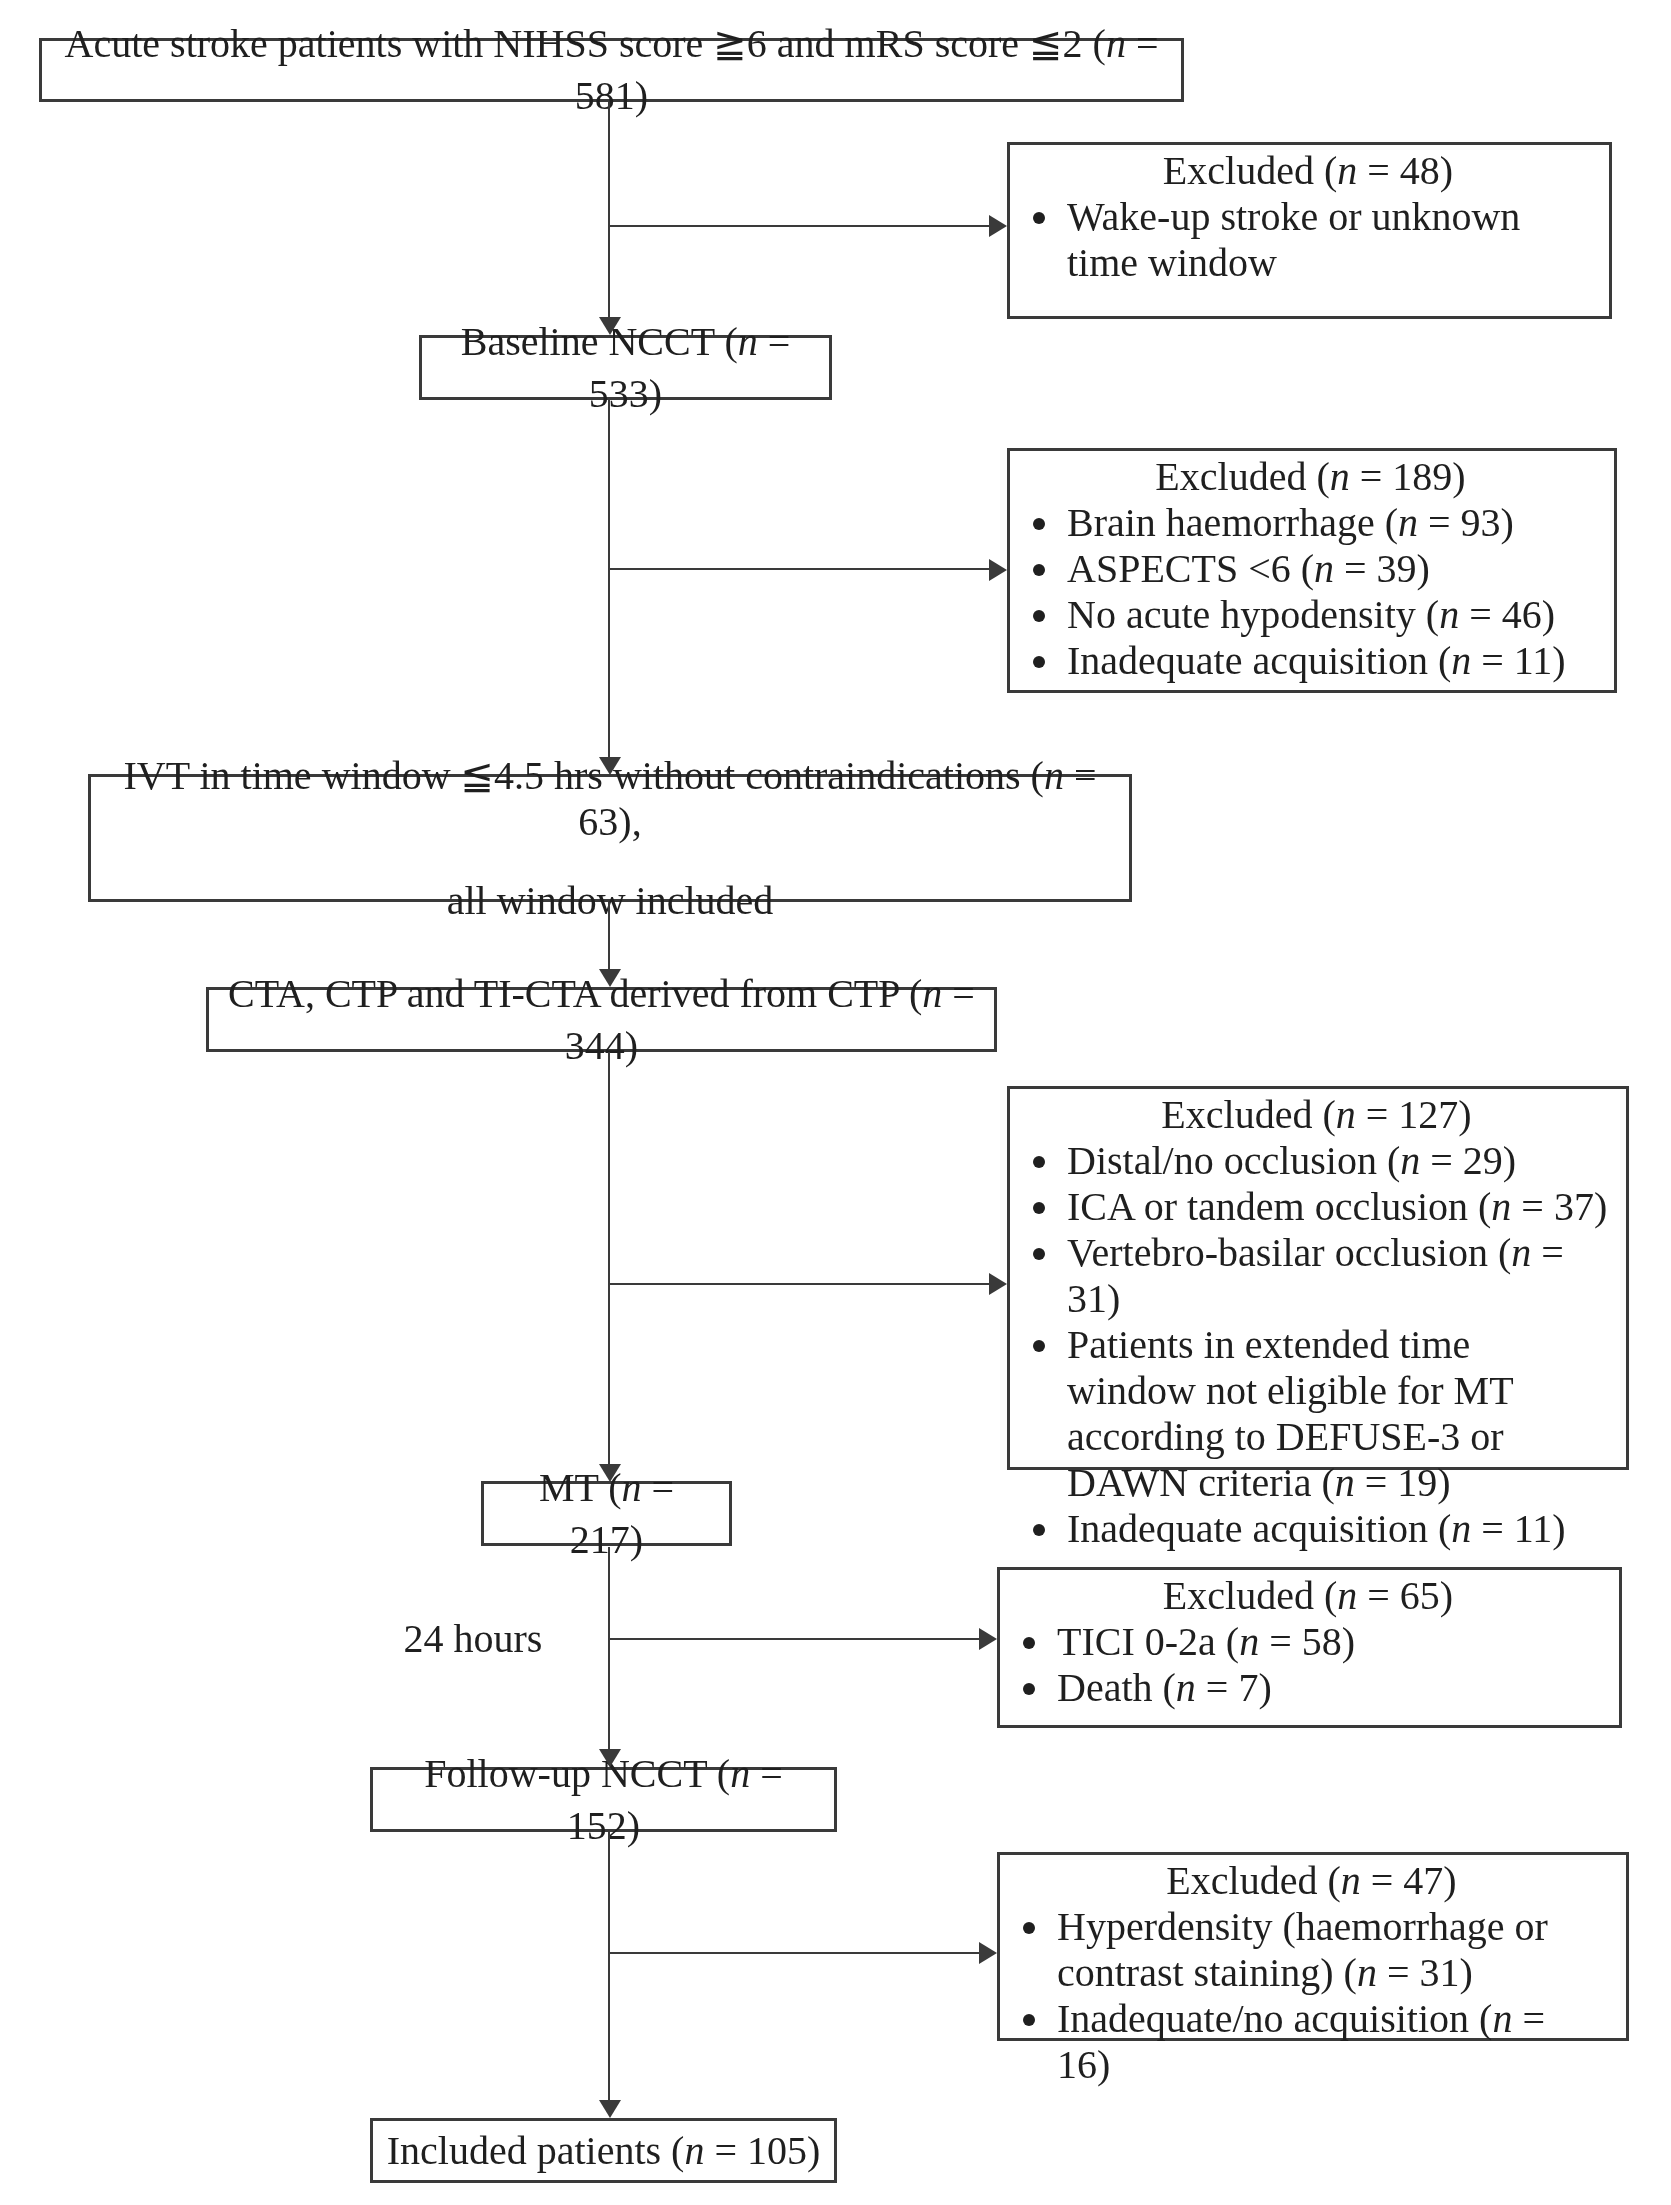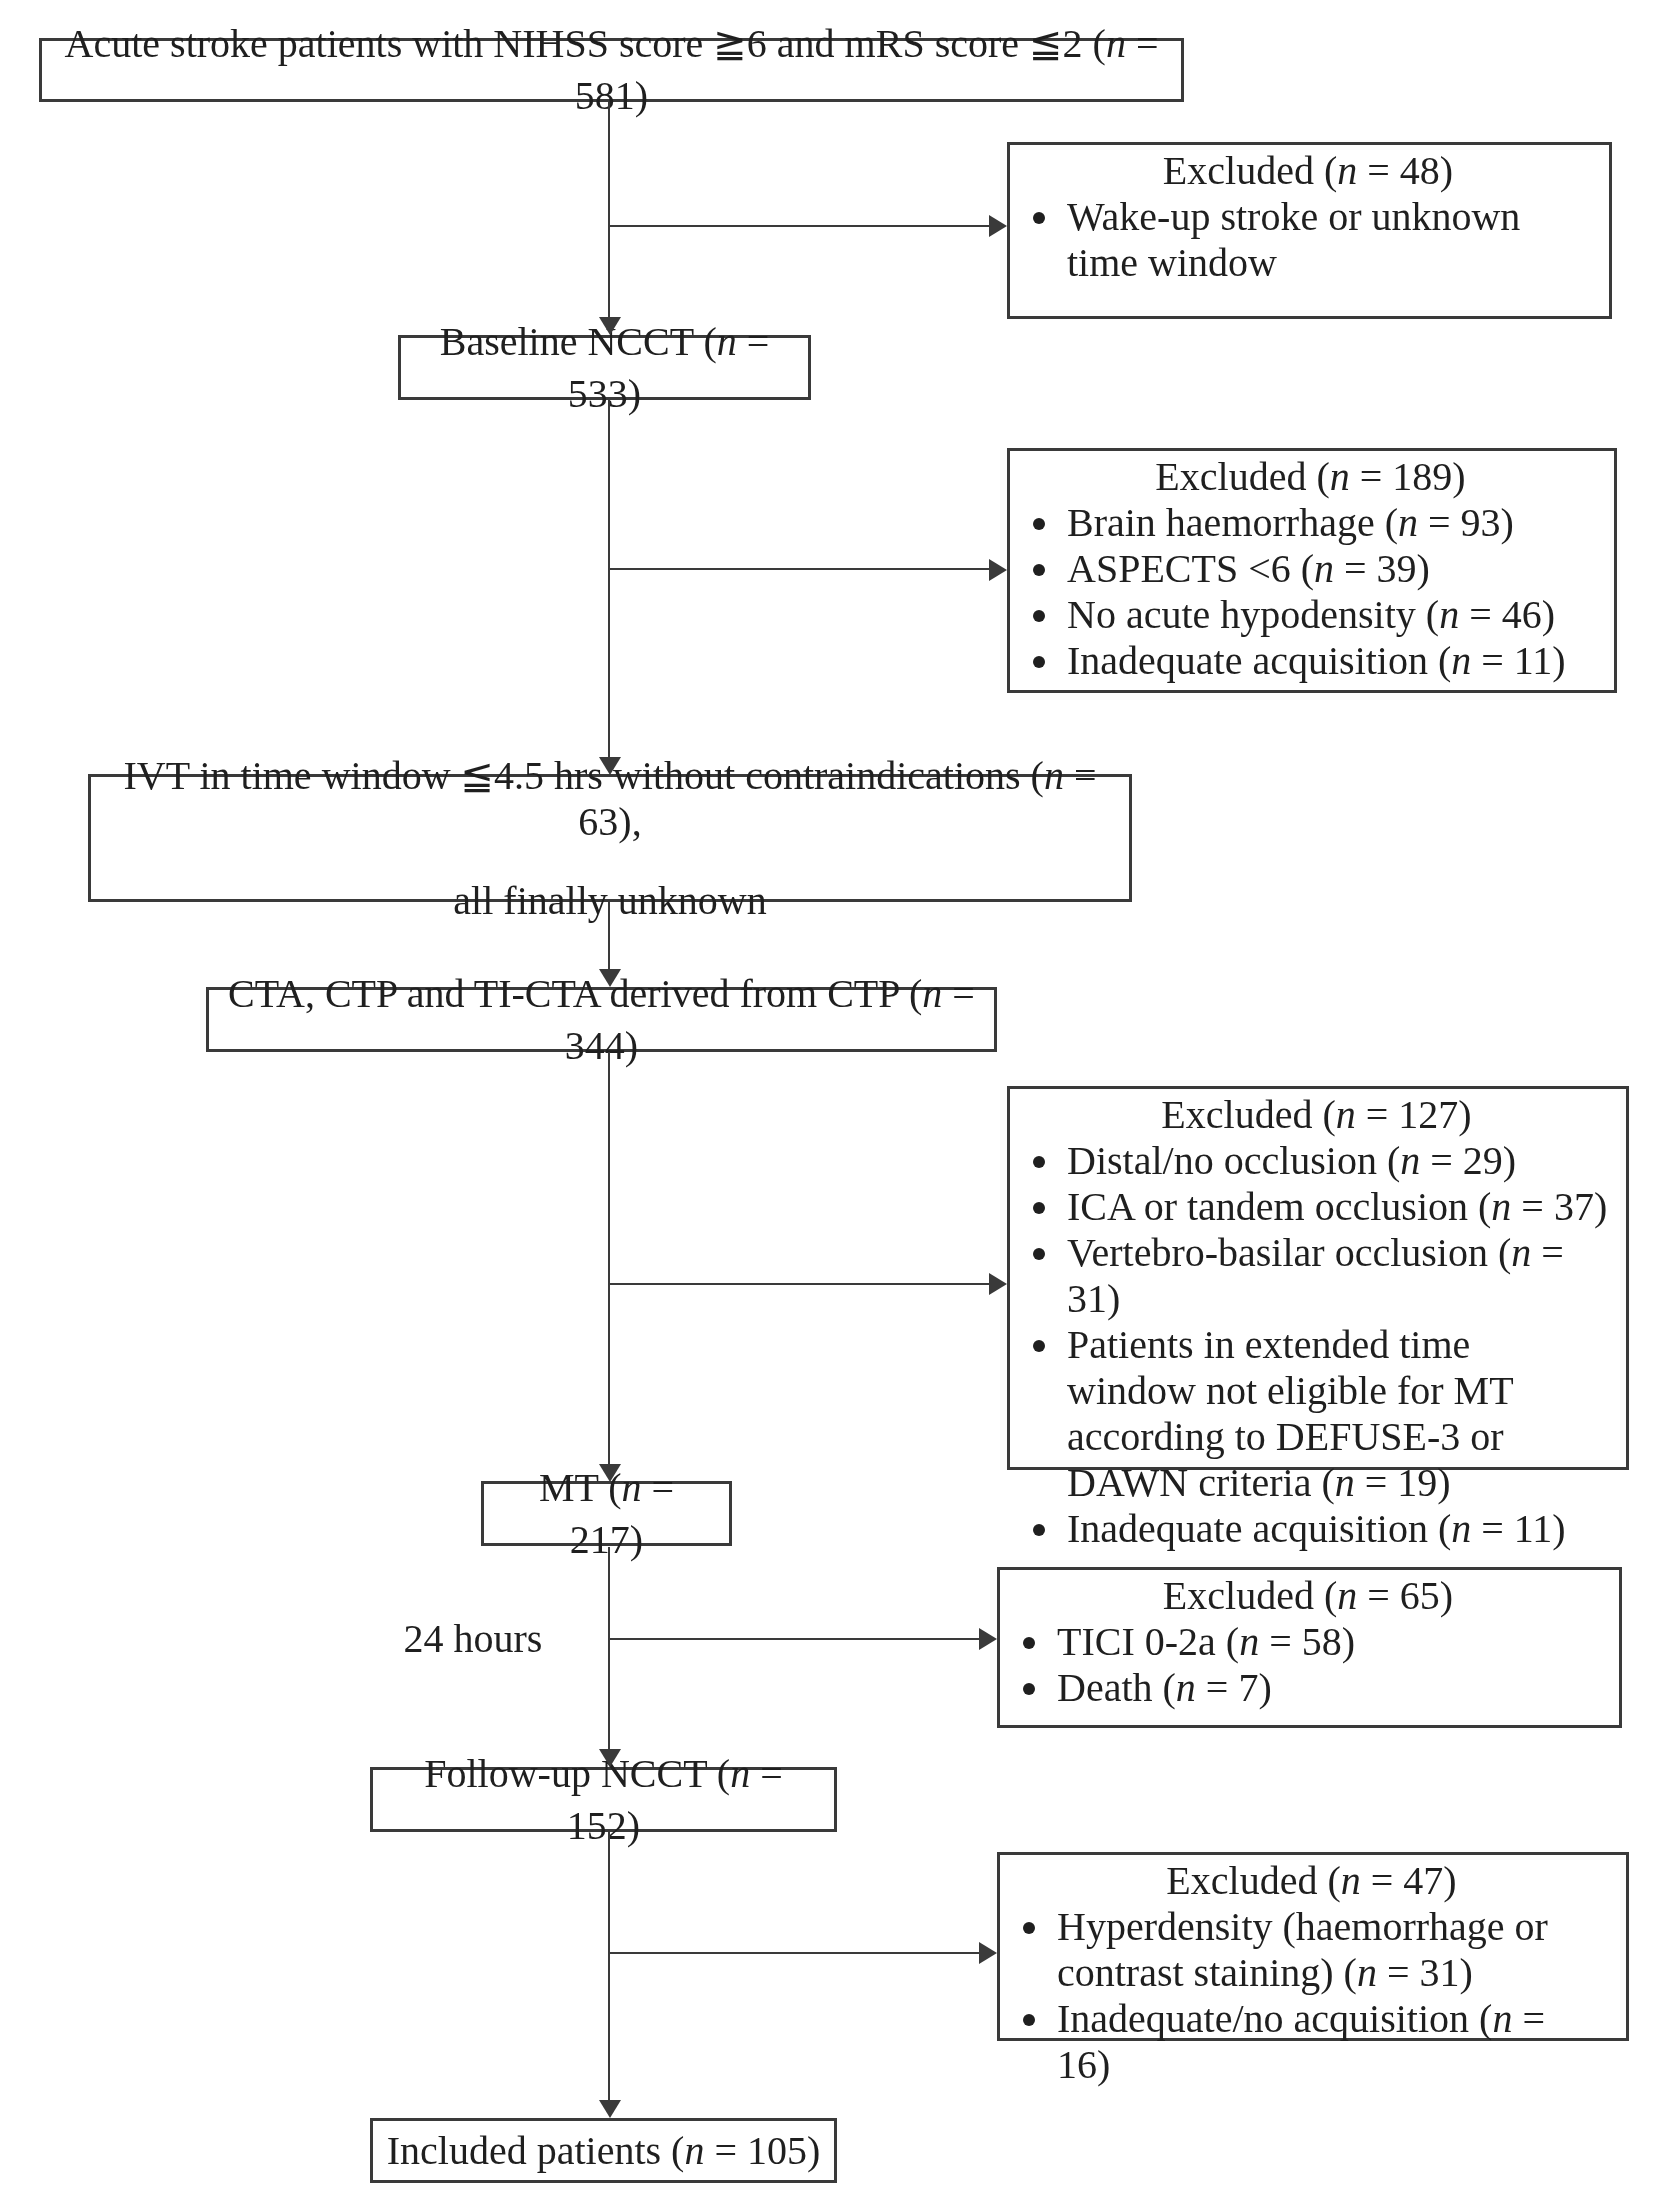--- a/index.html
+++ b/index.html
@@ -59,27 +59,27 @@
 </style>
 </head>
 <body>
 
 <div class="canvas">
 
   <div class="box single" style="left:39px;top:38px;width:1145px;height:64px;">
     <span>Acute stroke patients with NIHSS score ≧6 and mRS score ≦2 (<i>n</i> = 581)</span>
   </div>
 
-  <div class="box single" style="left:398px;top:335px;width:413px;height:65px;">
+  <div class="box single" style="left:419px;top:335px;width:413px;height:65px;">
     <span>Baseline NCCT (<i>n</i> = 533)</span>
   </div>
 
   <div class="box multi" style="left:88px;top:774px;width:1044px;height:128px;gap:33px;">
     <div>IVT in time window ≦4.5 hrs without contraindications (<i>n</i> = 63),</div>
-    <div>all finally unknown</div>
+    <div>all window included</div>
   </div>
 
   <div class="box single" style="left:206px;top:987px;width:791px;height:65px;">
     <span>CTA, CTP and TI-CTA derived from CTP (<i>n</i> = 344)</span>
   </div>
 
   <div class="box single" style="left:481px;top:1481px;width:251px;height:65px;">
     <span>MT (<i>n</i> = 217)</span>
   </div>
 

